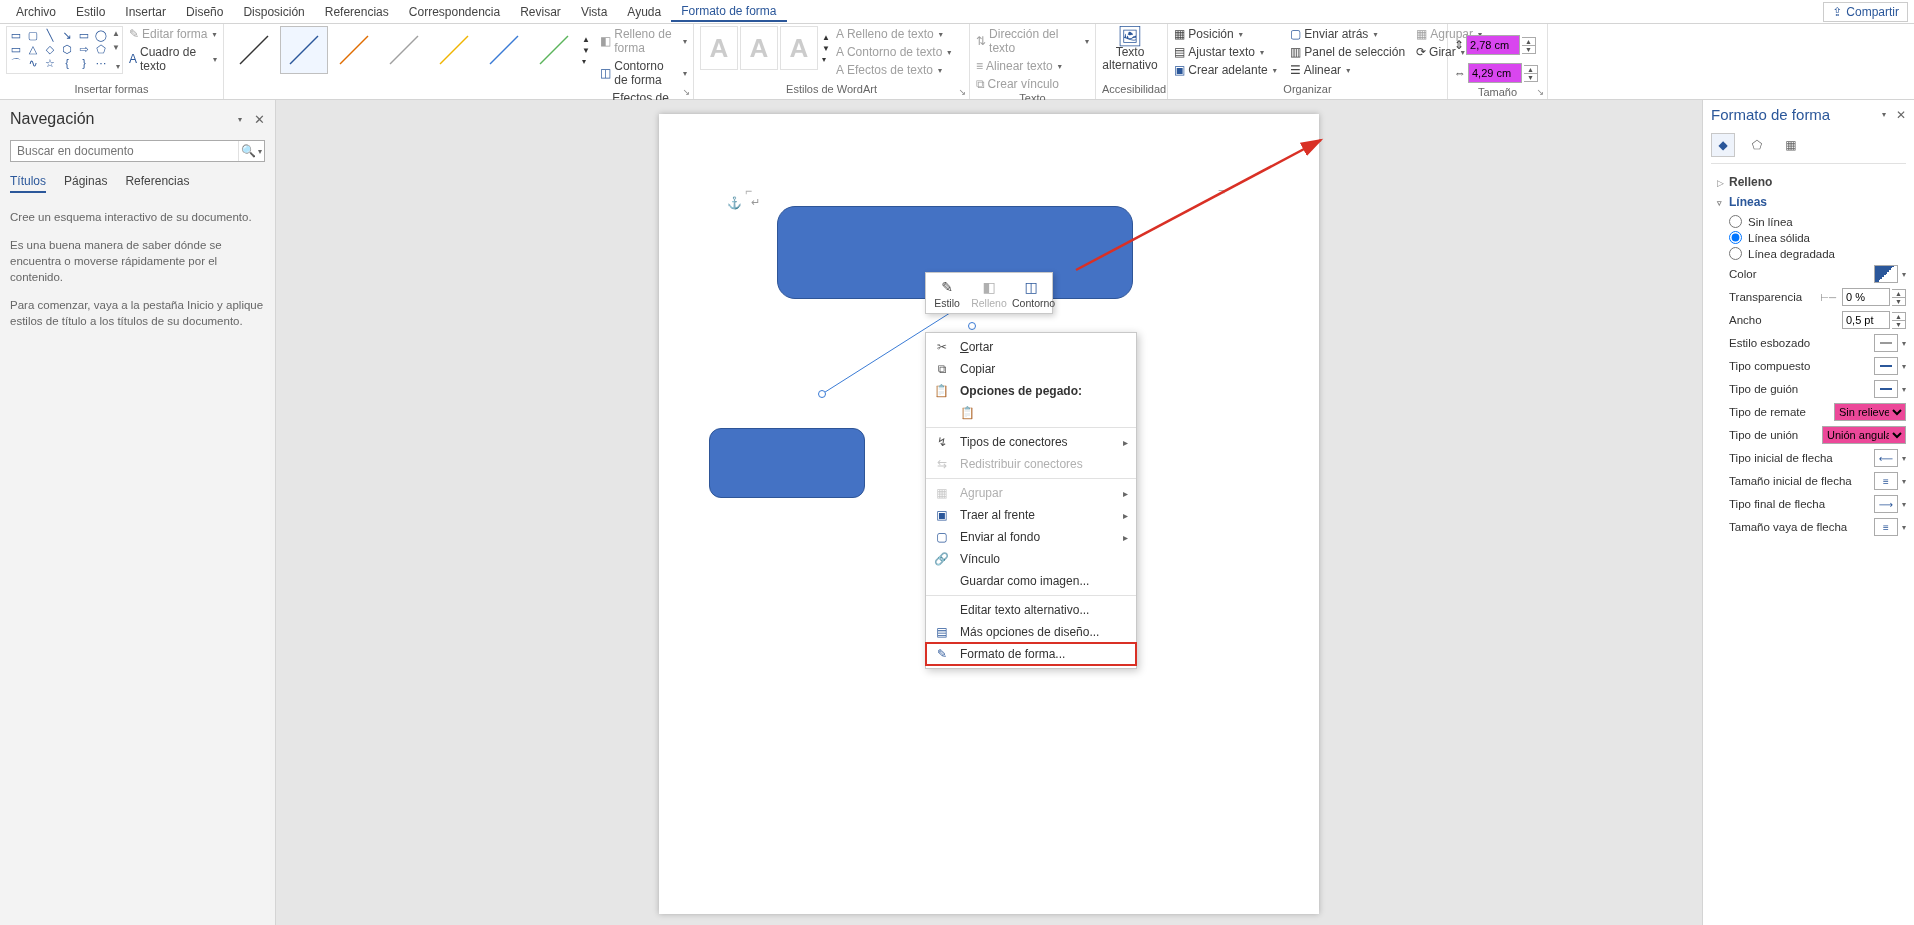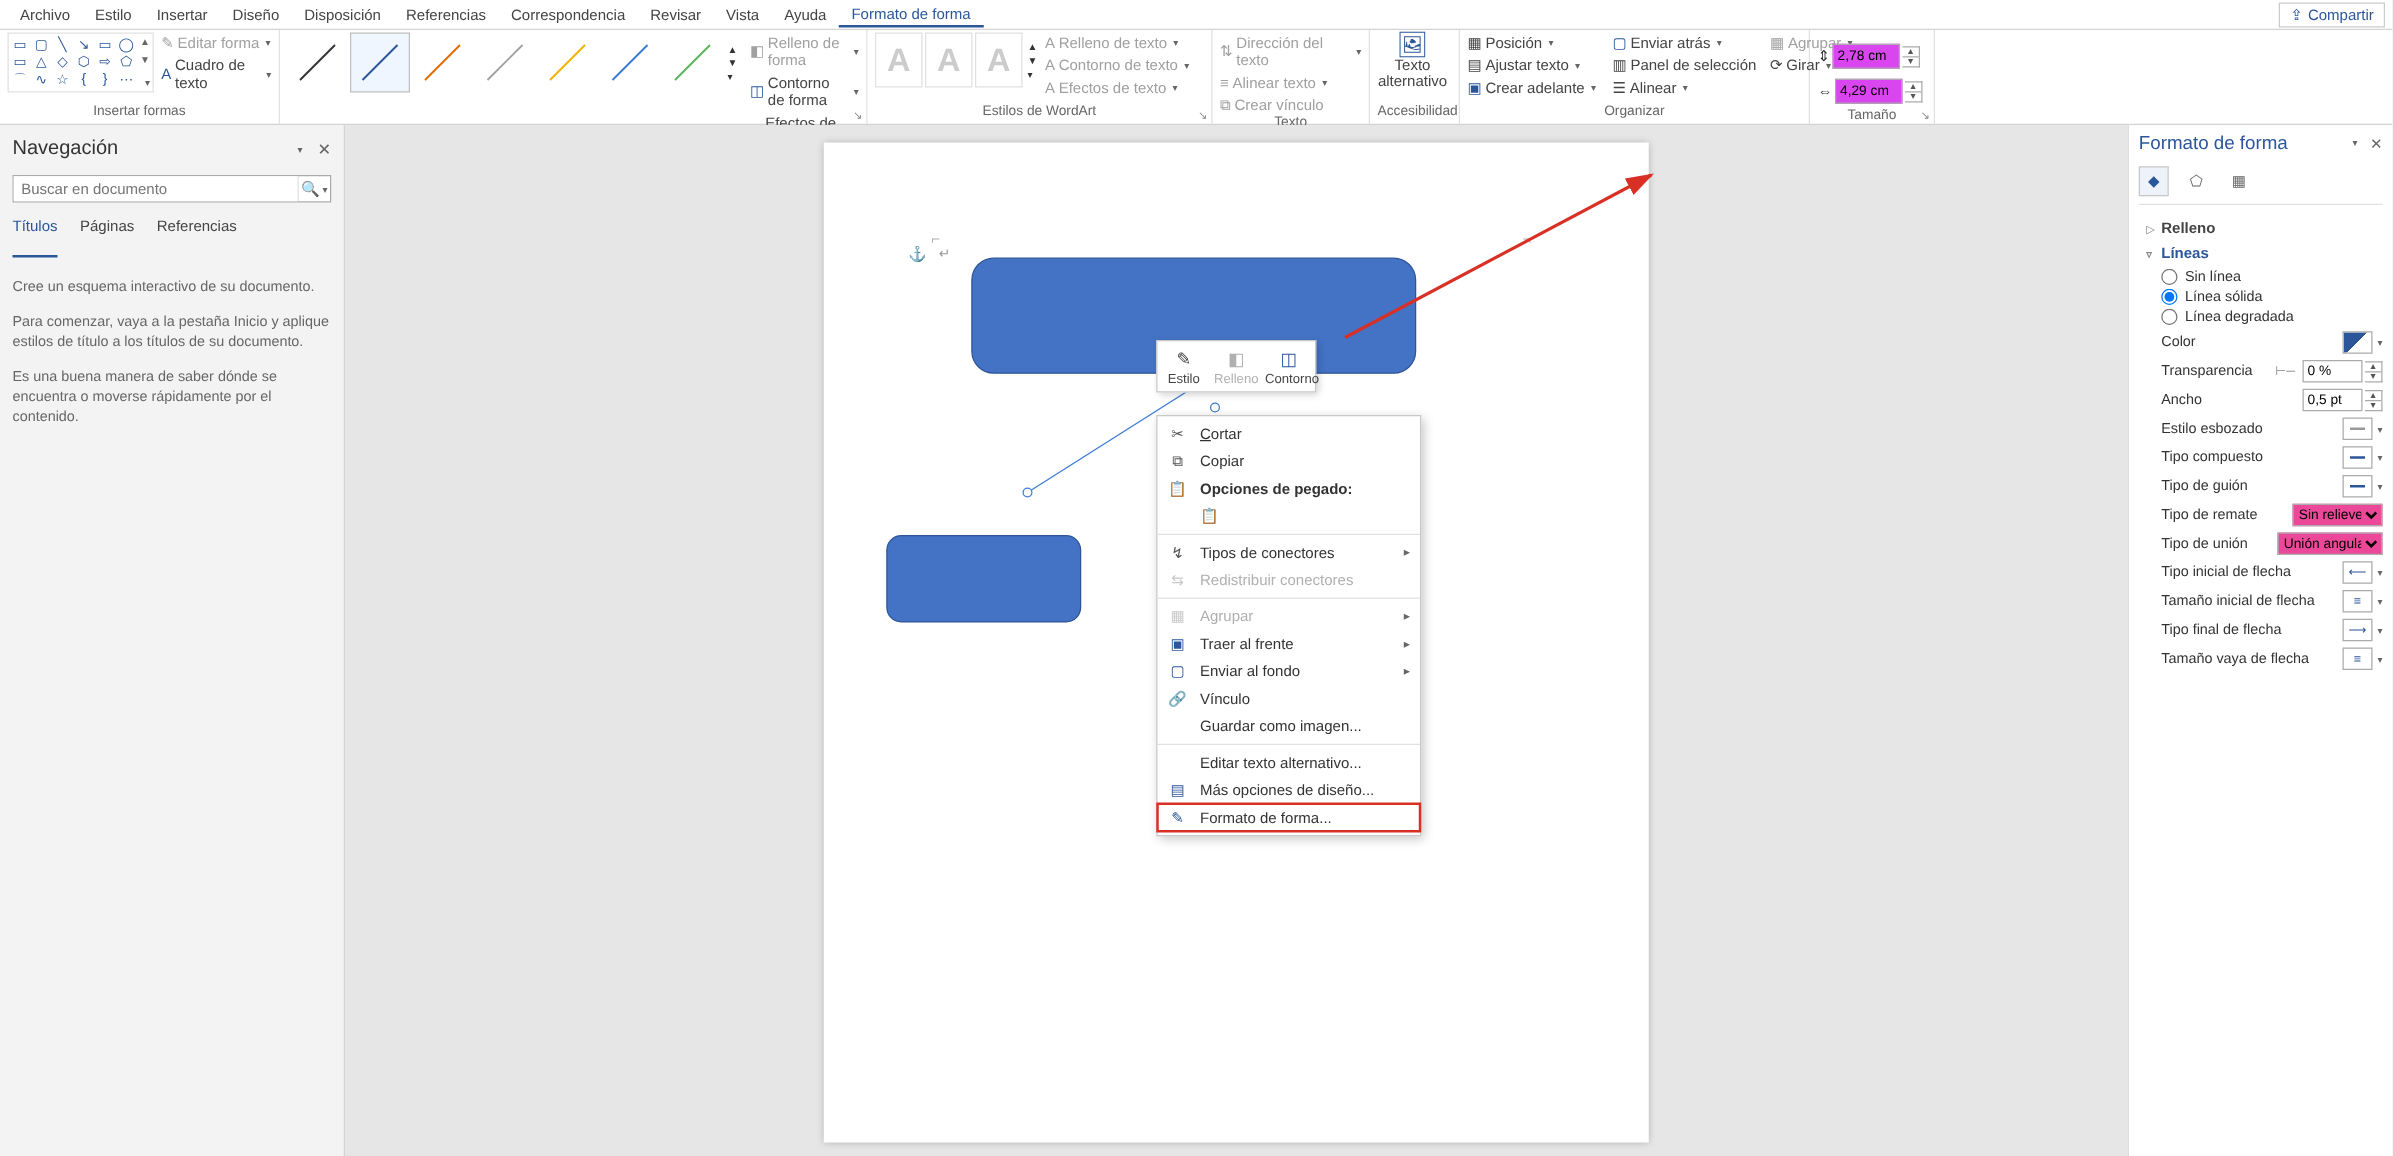--- a/index.html
+++ b/index.html
@@ -34,21 +34,21 @@
   .workarea{display:flex;height:calc(925px - 24px - 76px);}
   
   .navpane{width:276px;background:#f3f3f3;border-right:1px solid #d4d4d4;padding:10px 10px;display:flex;flex-direction:column;}
   .nav-head{display:flex;align-items:center;justify-content:space-between;}
   .nav-title{font-size:16px;color:#333;}
   .nav-close{font-size:13px;color:#666;}
   .nav-search{display:flex;margin-top:12px;border:1px solid #ababab;background:#fff;}
   .nav-search input{flex:1;border:none;padding:3px 6px;font-size:12px;outline:none;}
   .nav-search .sbtn{width:26px;display:flex;align-items:center;justify-content:center;color:#2b579a;border-left:1px solid #e1e1e1;}
   .nav-tabs{display:flex;gap:18px;margin-top:12px;font-size:12px;}
-  .nav-tab{color:#444;padding-bottom:16px;}
+  .nav-tab{color:#444;padding-bottom:3px;}
   .nav-tab.active{color:#2b579a;border-bottom:2px solid #2b579a;}
   .nav-body{margin-top:16px;color:#666;font-size:11.5px;line-height:1.4;}
   .nav-body p{margin:0 0 12px 0;}
   
   .canvas{flex:1;background:#e6e6e6;position:relative;display:flex;justify-content:center;padding-top:14px;}
   .page{width:660px;height:800px;background:#fff;box-shadow:0 0 6px rgba(0,0,0,.25);position:relative;}
   .shape-rect{position:absolute;background:#4472c4;border:1px solid #2e5597;border-radius:18px;}
   .s1{left:118px;top:92px;width:356px;height:93px;}
   .s2{left:50px;top:314px;width:156px;height:70px;border-radius:12px;}
   .connector{position:absolute;left:163px;top:185px;width:150px;height:130px;}
@@ -392,22 +392,22 @@
           <span class="caret">▾</span>
         </div>
     </div>
     <div class="nav-tabs">
       <div class="nav-tab active">Títulos</div>
       <div class="nav-tab">Páginas</div>
       <div class="nav-tab">Referencias</div>
     </div>
     <div class="nav-body">
       <p>Cree un esquema interactivo de su documento.</p>
+      <p>Es una buena manera de saber dónde se encuentra o moverse rápidamente por el contenido.</p>
       <p>Para comenzar, vaya a la pestaña Inicio y aplique estilos de título a los títulos de su documento.</p>
-      <p>Es una buena manera de saber dónde se encuentra o moverse rápidamente por el contenido.</p>
     </div>
   </div>
 
   <div class="canvas">
     <div class="page">
       <span class="corner" style="left:86px;top:70px">⌐</span>
       <span class="corner" style="right:94px;top:70px">¬</span>
       <span style="position:absolute;left:68px;top:82px;color:#3a7bd5;font-size:12px">⚓</span>
       <span style="position:absolute;left:92px;top:82px;color:#999;font-size:11px">↵</span>
       <div class="shape-rect s1"></div>

